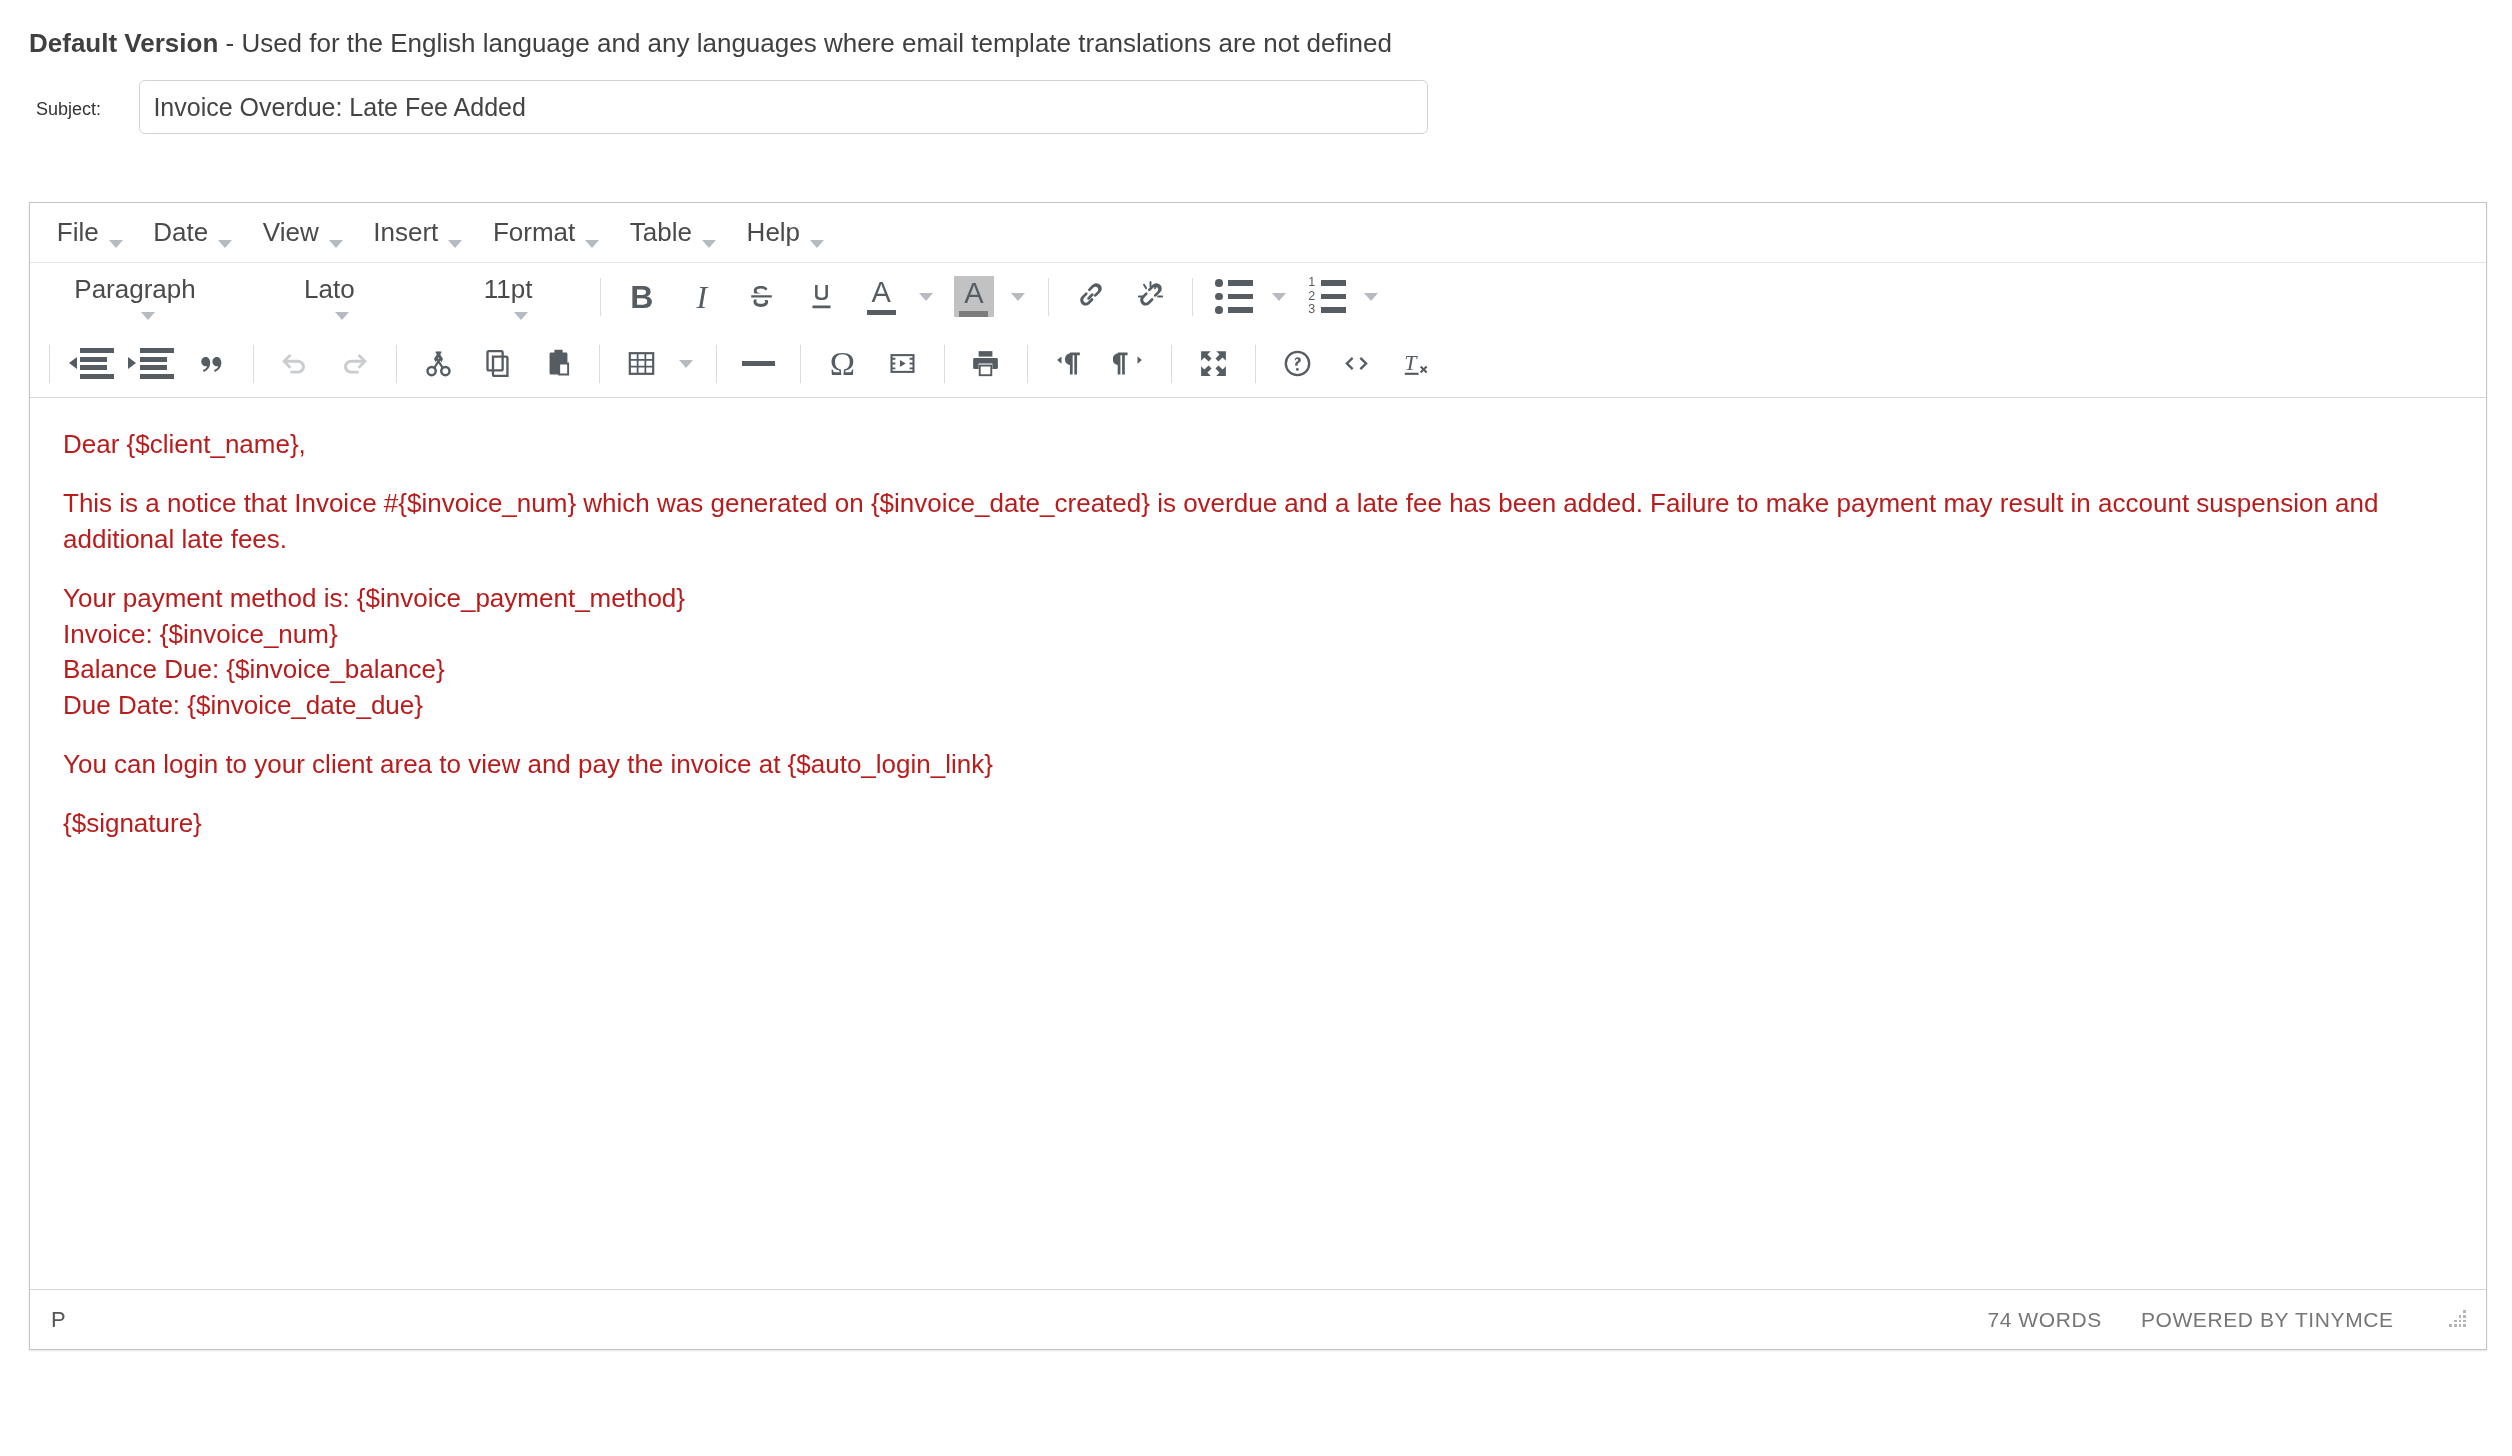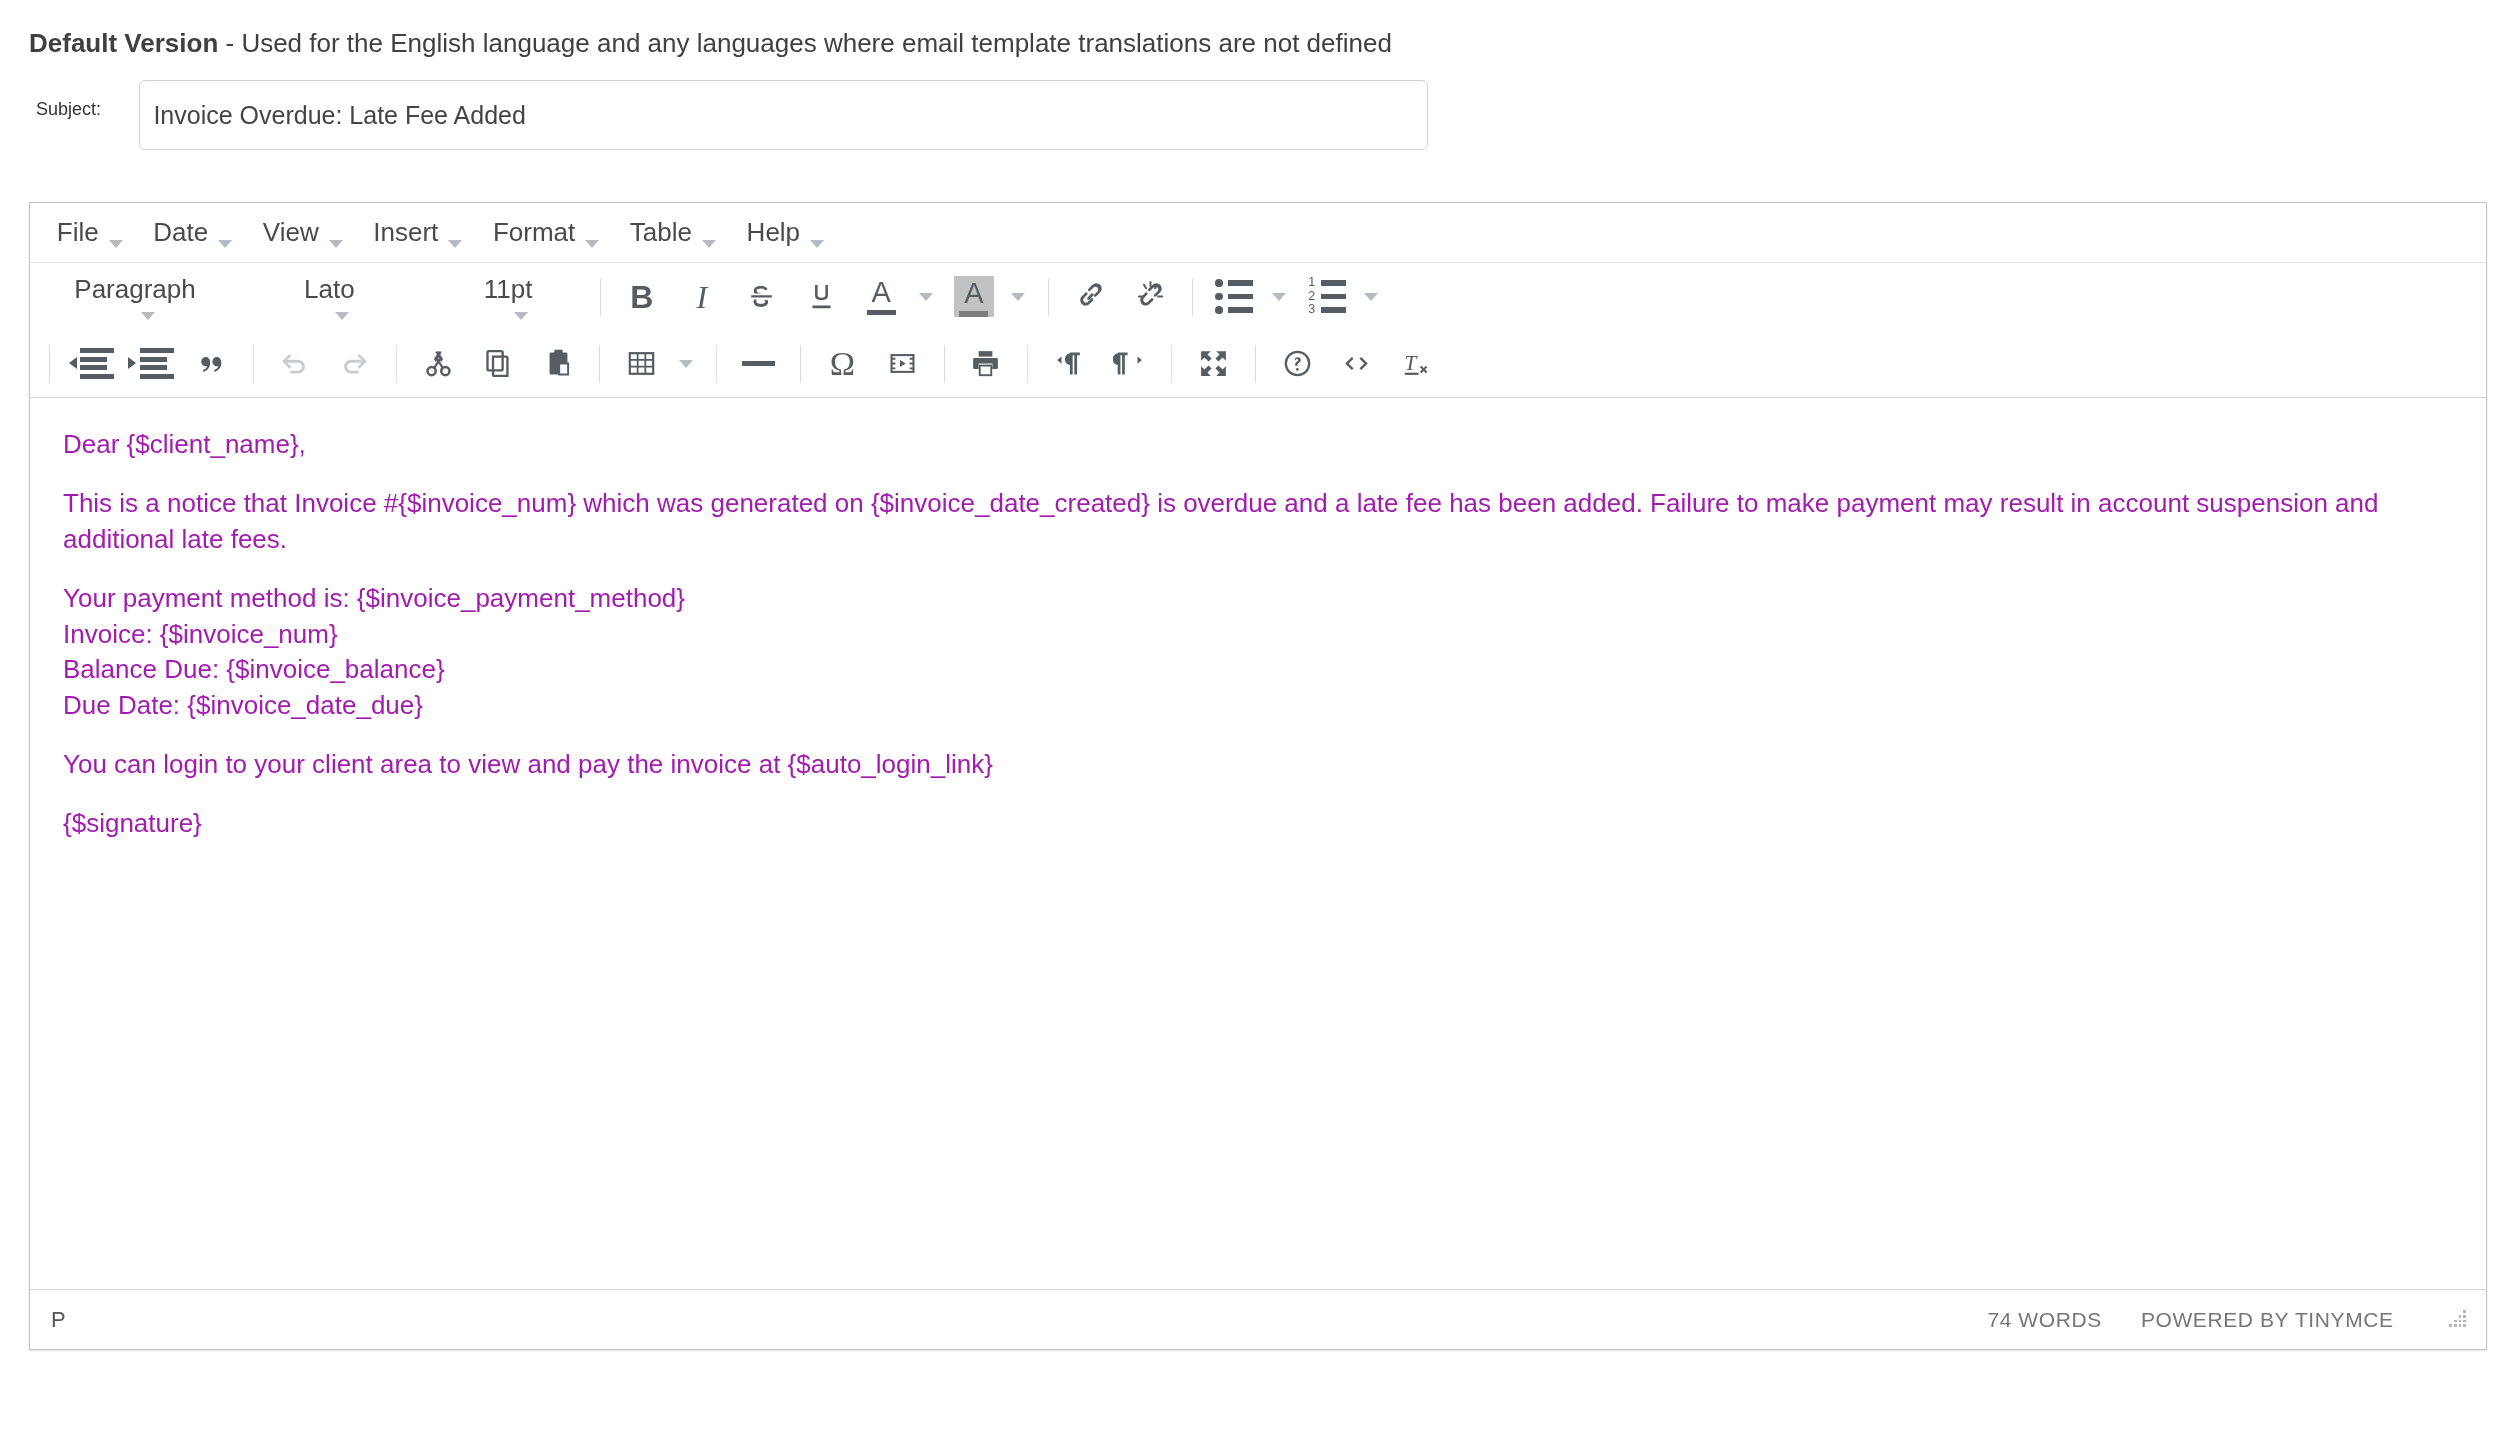--- a/index.html
+++ b/index.html
@@ -56,21 +56,21 @@
     left: 36px;
     top: 19px;
     font-size: 18px;
     color: #333333;
   }
   .subject-input {
     position: absolute;
     left: 139px;
     top: 0px;
     width: 1289px;
-    height: 70px;
+    height: 54px;
     box-sizing: border-box;
     border: 1px solid #d2d2d2;
     border-radius: 5.7px;
     background: #ffffff;
     font-family: "Liberation Sans", sans-serif;
     font-size: 25px;
     color: #444444;
     padding: 0 13.4px;
     outline: none;
   }
@@ -240,21 +240,21 @@
     height: 891px;
     padding: 29px 33px;
     box-sizing: border-box;
     background: #ffffff;
     overflow: hidden;
   }
   .edit-area p {
     margin: 0 0 23px 0;
     font-size: 26px;
     line-height: 1.38;
-    color: #a21caf;
+    color: #b91c1c;
     font-family: "Liberation Sans", sans-serif;
   }
   .edit-area p.block-lines { white-space: pre-line; }
 
   
   .statusbar {
     position: relative;
     height: 59px;
     display: flex;
     align-items: center;

